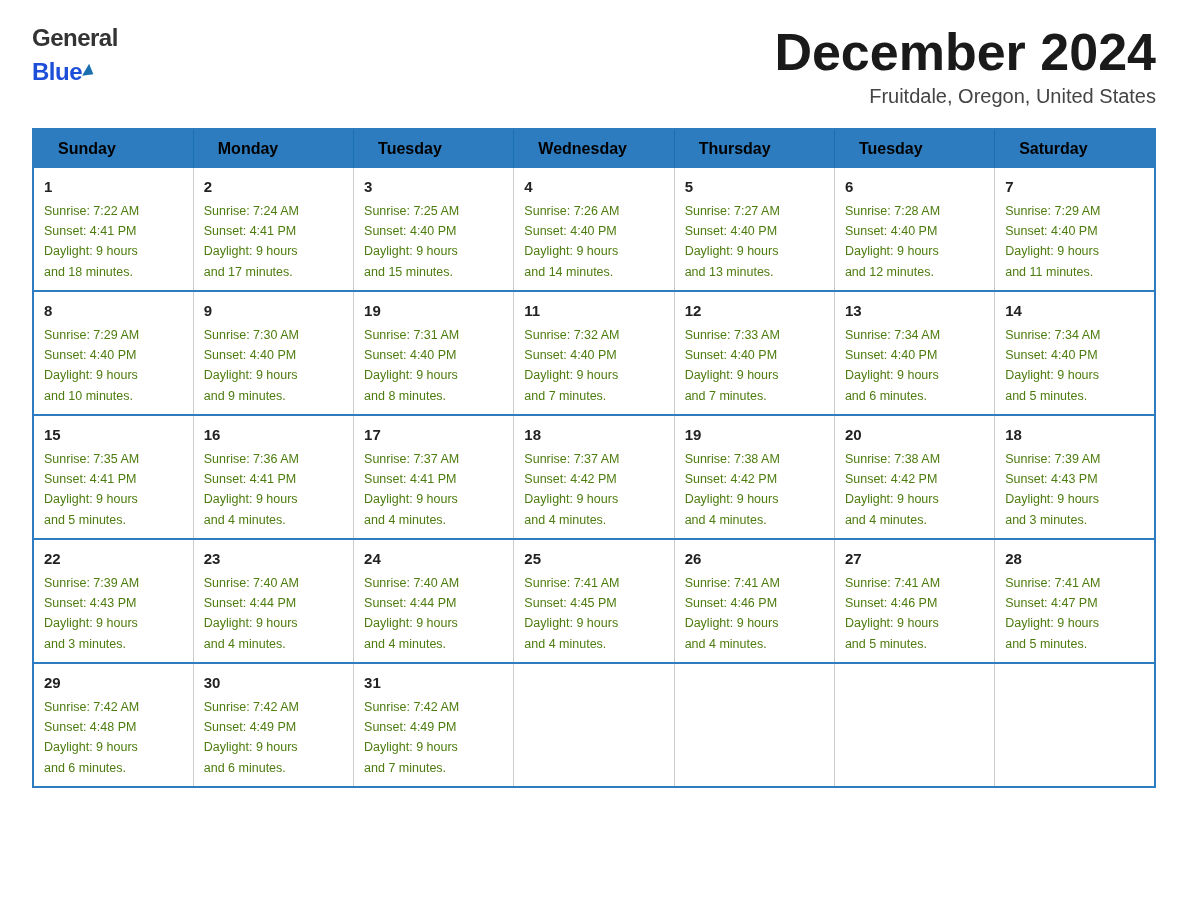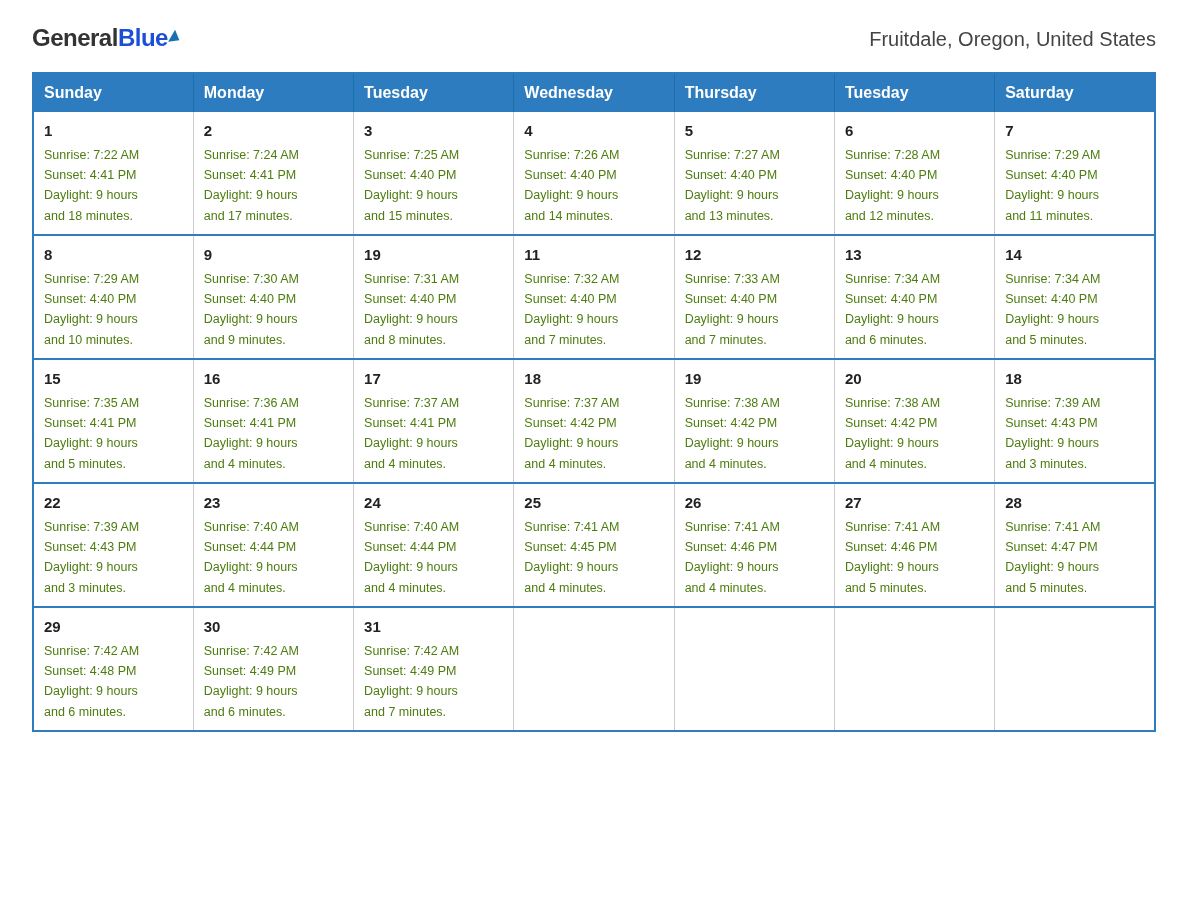--- a/index.html
+++ b/index.html
@@ -30,24 +30,24 @@
       color: #444;
       margin-top: 4px;
     }
     .calendar-table {
       width: 100%;
       border-collapse: collapse;
       border: 2px solid #2d7cbf;
     }
     .calendar-table th {
       background-color: #2d7cbf;
-      color: #ffffff;
+      color: #000000;
       font-size: 16px;
       font-weight: bold;
-      padding: 10px 10px;
+      padding: 10px 24px;
       text-align: left;
       border-right: 1px solid #1a6faf;
     }
     .calendar-table th:last-child {
       border-right: none;
     }
     .calendar-table td {
       vertical-align: top;
       padding: 8px 10px;
       border-right: 1px solid #ccc;
@@ -73,21 +73,22 @@
     .day-info {
       font-size: 12.5px;
       color: #4d7c0f;
       line-height: 1.55;
     }
     .empty-cell {
       background: #fff;
     }
     .logo-wrapper {
       display: flex;
-      flex-direction: row;
+      flex-direction: column;
+      gap: 6px;
     }
     .logo-general {
       font-size: 24px;
       font-weight: bold;
       color: #333;
       letter-spacing: -0.5px;
     }
     .logo-blue-row {
       display: flex;
       align-items: center;
@@ -117,20 +118,21 @@
   <div class="logo-wrapper">
     <div>
       <span class="logo-general">General</span>
     </div>
     <div class="logo-blue-row">
       <span class="logo-blue-text">Blue</span>
       <span class="arrow-icon"></span>
     </div>
   </div>
   <div class="title-area">
+    <div class="month-title">December 2024</div>
     <div class="location-subtitle">Fruitdale, Oregon, United States</div>
   </div>
 </div>
 
 <table class="calendar-table">
   <thead>
     <tr>
     <th>Sunday</th>
         <th>Monday</th>
         <th>Tuesday</th>

